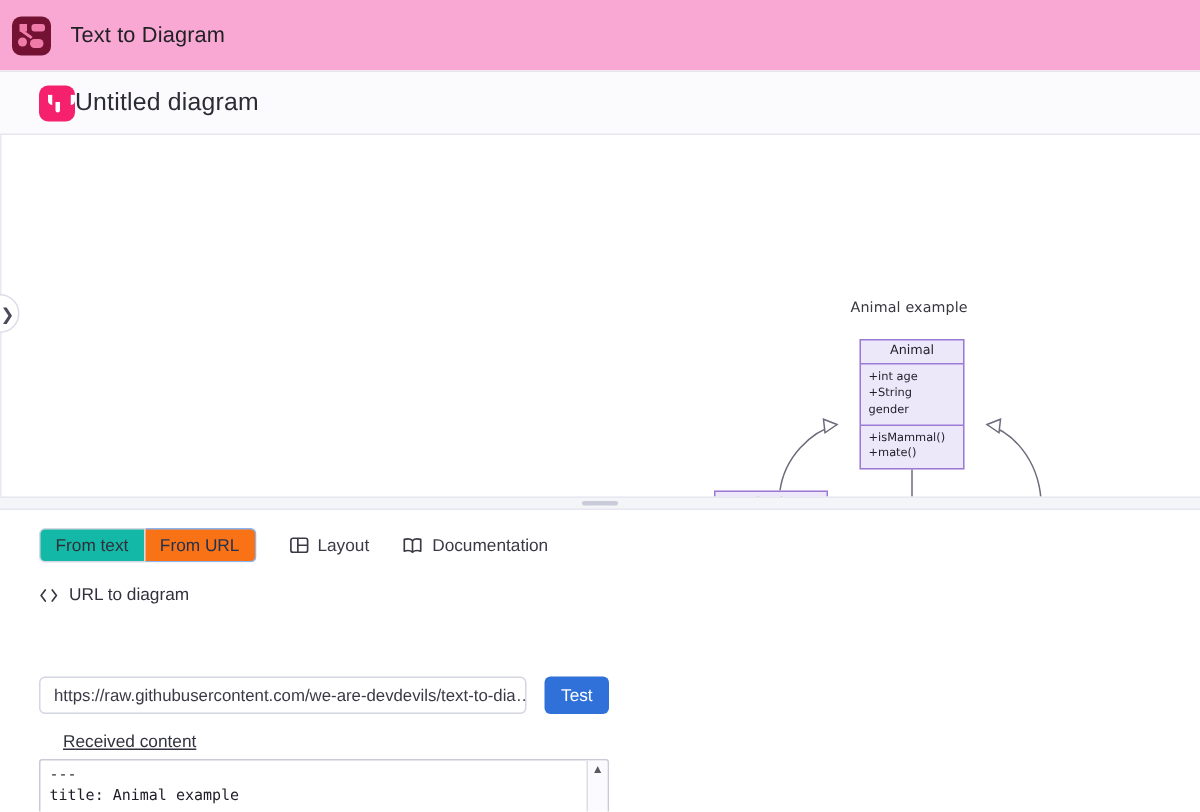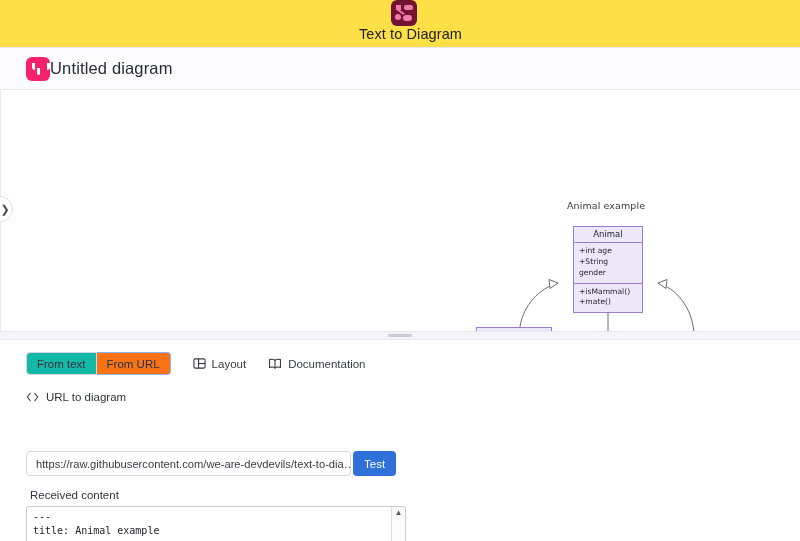--- a/index.html
+++ b/index.html
@@ -9,21 +9,21 @@
     width: 800px; height: 541px;
     background: #ffffff;
     font-family: "Liberation Sans", sans-serif;
     overflow: hidden;
   }
   .app { position: relative; width: 800px; height: 541px; background: #ffffff; }
 
   
   .appbar {
     height: 47px; display: flex; align-items: center;
-    padding-left: 8px; background: #fde047; flex-direction: column;
+    padding-left: 8px; background: #f9a8d4;
   }
   .app-icon {
     width: 26px; height: 26px; border-radius: 6px;
     background: #731233; position: relative; flex: 0 0 auto;
     overflow: hidden;
   }
   .app-icon .n1, .app-icon .n2 {
     position: absolute; background: #ef7ba8; border-radius: 2px;
   }
   .app-icon .n1 { width: 9px; height: 5px; left: 13px; top: 5px; }
@@ -130,33 +130,33 @@
   .tab-link {
     display: flex; align-items: center; gap: 6px; margin-left: 22px;
     font-size: 11.5px; color: #3a3a46;
   }
 
   .form { padding: 6px 0 0 26px; }
   .field-label {
     display: flex; gap: 7px;
     font-size: 11.5px; color: #32323e; margin-bottom: 1px;
   }
-  .url-row { display: flex; align-items: center; gap: 2px; margin-top: 48px; }
+  .url-row { display: flex; align-items: center; gap: 12px; margin-top: 48px; }
   .url-input {
     width: 325px; height: 25px; border: 1px solid #d4d6e0; border-radius: 4px;
     padding: 0 9px; font-size: 11.2px; color: #3a3a46; background: #fff;
     font-family: "Liberation Sans", sans-serif; overflow: hidden; white-space: nowrap;
     display: flex; align-items: center;
   }
   .test-btn {
     height: 25px; padding: 0 11px; background: #2f71d9; color: #fff;
     border: none; border-radius: 4px; font-size: 11.5px;
     display: flex; align-items: center; font-family: "Liberation Sans", sans-serif;
   }
-  .recv-label { font-size: 11.5px; color: #32323e; margin: 13px 4px 5px; }
+  .recv-label { font-size: 11.5px; color: #32323e; margin: 13px 16px 5px; text-decoration: underline; }
   .recv-box {
     width: 380px; height: 67px; border: 1px solid #c9ccd8; border-radius: 2px;
     background: #ffffff; position: relative; overflow: hidden;
   }
   .recv-text {
     margin: 0; padding: 3px 6px; font-family: "DejaVu Sans Mono", monospace;
     font-size: 10px; line-height: 1.35; color: #1d1d26; white-space: pre;
   }
   .recv-scroll {
     position: absolute; right: 0; top: 0; width: 14px; height: 100%;

